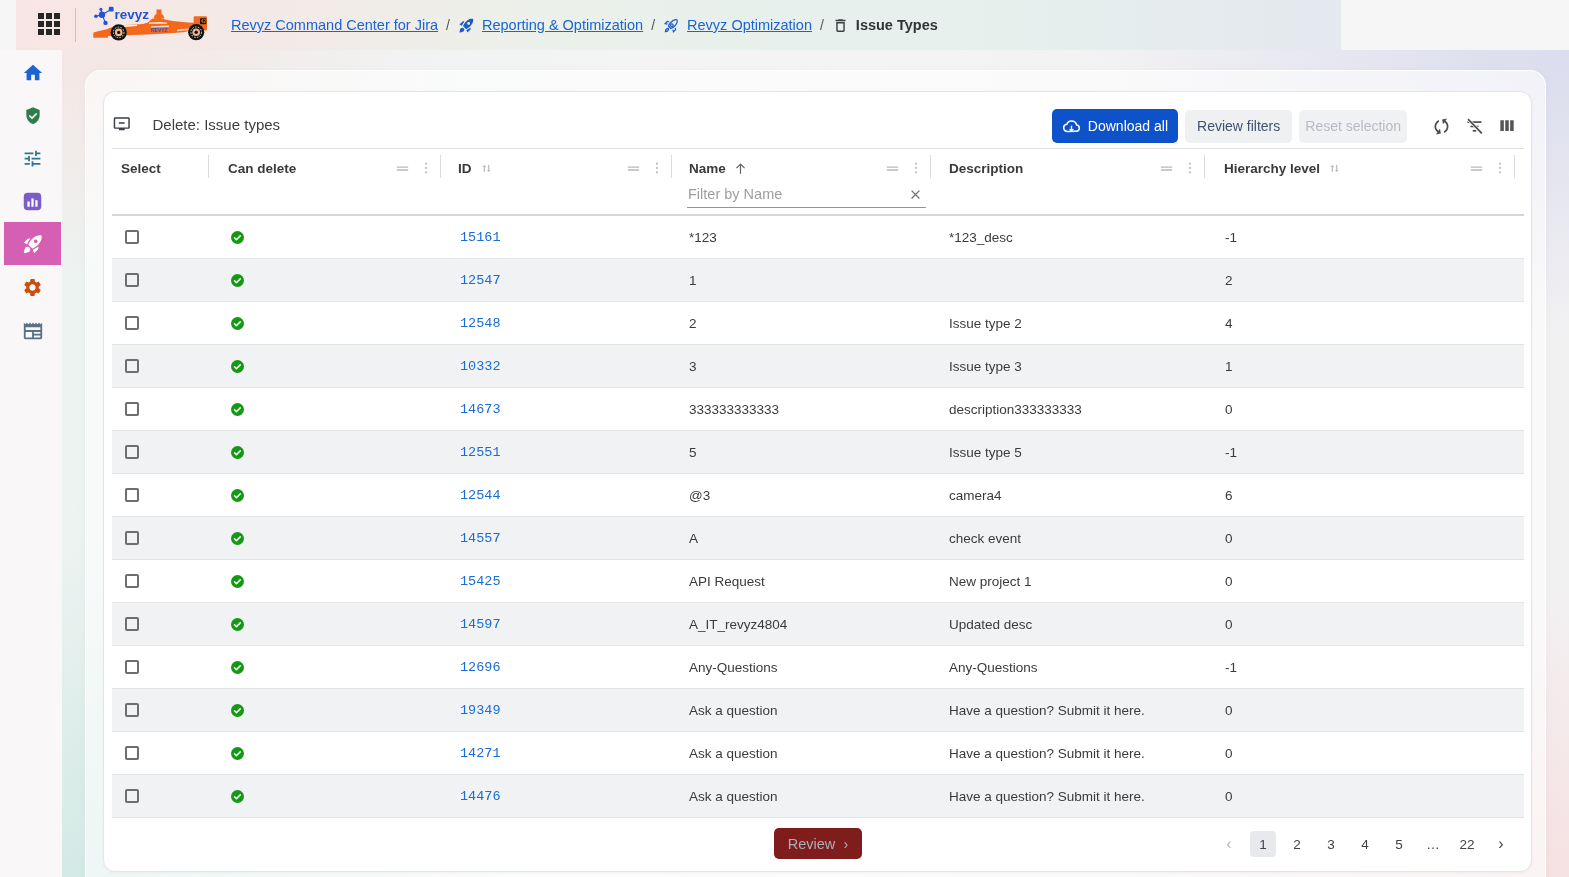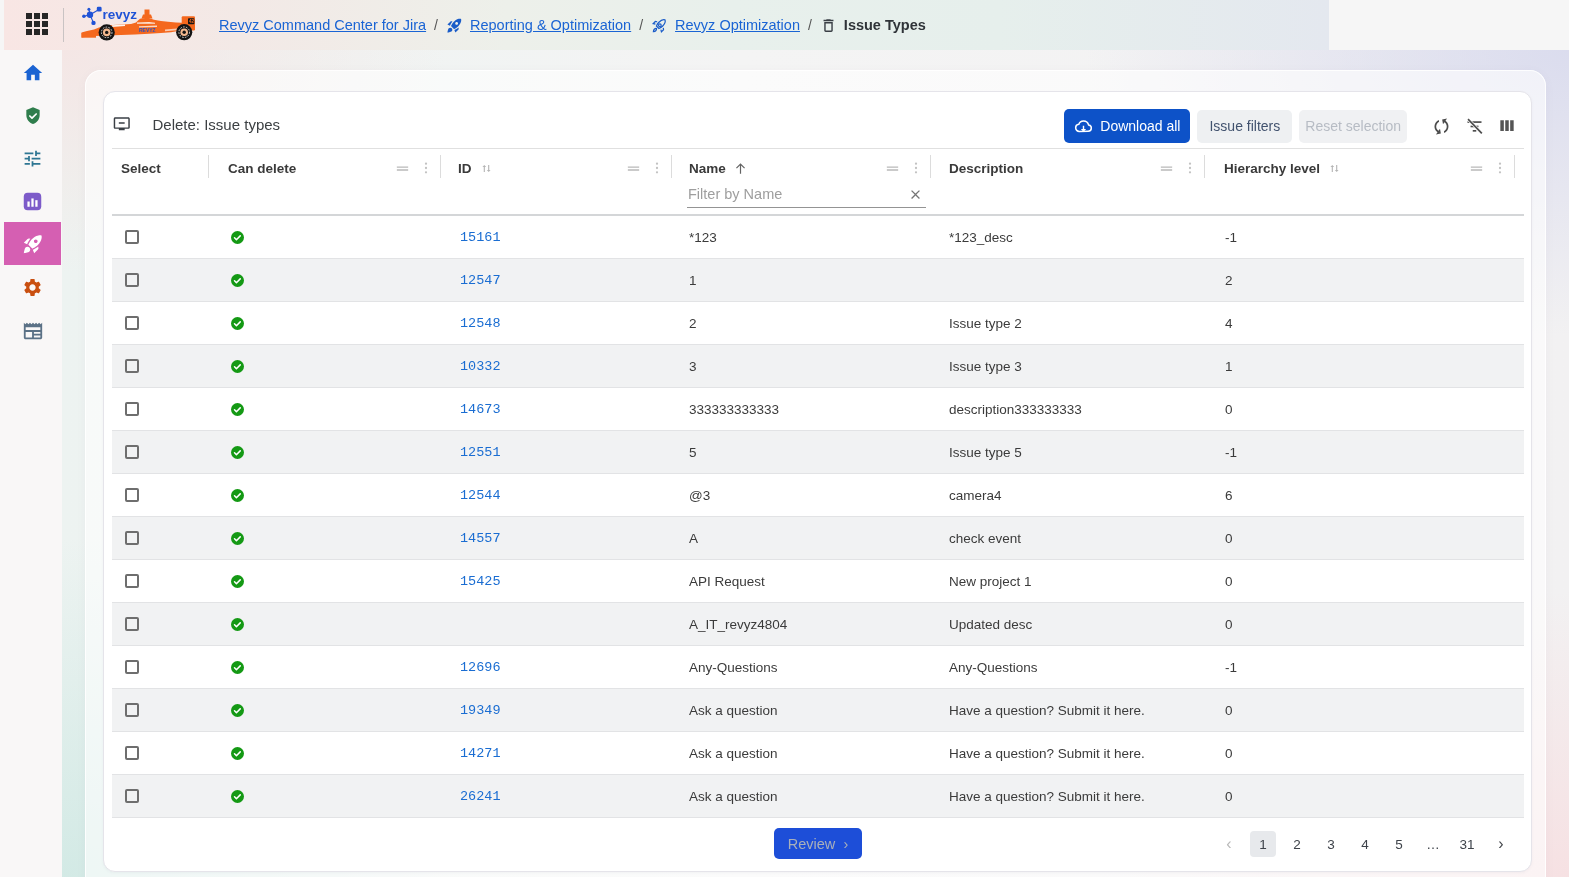--- a/index.html
+++ b/index.html
@@ -1,18 +1,18 @@
 <!DOCTYPE html>
 <html><head><meta charset="utf-8">
 <style>
 *{margin:0;padding:0;box-sizing:border-box;}
 html,body{width:1569px;height:877px;overflow:hidden;font-family:"Liberation Sans",sans-serif;}
 body{position:relative;background:#f6f6f6;}
 
-.tophdr{position:absolute;left:4px;top:0;width:1325px;height:50px;
+.tophdr{position:absolute;left:16px;top:0;width:1325px;height:50px;
  background:linear-gradient(90deg,#f8e6e4 0%,#f3e9e6 18%,#edf0ea 38%,#e8f0ec 55%,#e6efec 75%,#e4e8ef 100%);}
 .gridicon{position:absolute;left:22px;top:13px;width:22px;height:22px;}
 .gridicon div{position:absolute;width:6px;height:6px;background:#262626;}
 .hdrdiv{position:absolute;left:59px;top:8px;width:1px;height:34px;background:#c9c3c3;}
 .logo{position:absolute;left:77px;top:5px;}
 .crumbs{position:absolute;left:215px;top:0;height:50px;display:flex;align-items:center;font-size:14.5px;color:#333;}
 .crumbs a{color:#1a64d4;text-decoration:underline;}
 .crumbs .sep{color:#555;margin:0 8px;font-size:14px;}
 .crumbs svg{margin-right:7px;}
 .crumbs .last{font-weight:bold;color:#2f3338;}
@@ -65,21 +65,21 @@
 .c3{left:328px;width:231px;padding-left:20px;}
 .c4{left:559px;width:259px;padding-left:18px;}
 .c5{left:818px;width:274px;padding-left:19px;}
 .c6{left:1092px;width:310px;padding-left:21px;}
 .cb{width:14px;height:14px;border:2px solid #6e6e6e;border-radius:2px;background:transparent;}
 .gc{display:flex;}
 .idl{color:#1a6dd2;font-family:Liberation Mono, monospace;}
 
 .foot{position:absolute;left:8px;bottom:8px;width:1412px;height:48px;}
 .total{position:absolute;left:9px;top:21px;font-size:15px;font-weight:bold;color:#25282c;margin-top:42px;}
-.review{position:absolute;left:662px;top:13px;width:88px;height:31px;background:#1d4ed8;border-radius:5px;
+.review{position:absolute;left:662px;top:13px;width:88px;height:31px;background:#7f1d1d;border-radius:5px;
  color:#a9b0ba;font-size:14.5px;display:flex;align-items:center;justify-content:center;}
 .pager{position:absolute;right:6px;top:16px;display:flex;align-items:center;font-size:13.5px;color:#3e434a;}
 .pg{width:26px;height:26px;display:flex;align-items:center;justify-content:center;margin:0 4px;}
 .pg.sel{background:#e7e9ec;border-radius:4px;}
 .pg.arrow{color:#b9b9b9;font-size:16px;}
 .pg.arrow.on{color:#44474c;}
 </style></head>
 <body>
 <div class="mainbg"></div>
 <div class="container"></div>
@@ -201,21 +201,21 @@
           <path d="M21 3H3c-1.1 0-2 .9-2 2v12c0 1.1.9 2 2 2h5v2h8v-2h5c1.1 0 2-.9 2-2V5c0-1.1-.9-2-2-2zm0 14H3V5h18v12zm-5-7v2H8v-2h8z"></path>
         </svg>
       </span>
       <span class="ttext">Delete: Issue types</span>
   </div>
   <div class="topbtns">
     <div class="btn blue"><svg width="19" height="19" viewBox="0 0 24 24">
           <path fill="none" stroke="#fff" stroke-width="1.9" d="M6.6 18.2c-2.5 0-4.5-2-4.5-4.5 0-2.3 1.7-4.2 4-4.5C6.9 6.6 9.2 5 12 5c3.1 0 5.7 2.1 6.4 5 2 .2 3.5 1.8 3.5 3.9 0 2.2-1.8 4-4 4z"></path>
           <path fill="#fff" d="M12.9 11h-1.8v4.2h-2.4l3.3 3.8 3.3-3.8h-2.4z"></path>
         </svg> Download all</div>
-    <div class="btn gray">Issue filters</div>
+    <div class="btn gray">Review filters</div>
     <div class="btn dis">Reset selection</div>
     <div class="iconbtn first">
         <svg width="21" height="21" viewBox="0 0 24 24" fill="#4d4d4d" style="transform:rotate(35deg)">
           <path d="M12 4V1L8 5l4 4V6c3.31 0 6 2.69 6 6 0 1.01-.25 1.97-.7 2.8l1.46 1.46C19.54 15.03 20 13.57 20 12c0-4.42-3.58-8-8-8zm0 14c-3.31 0-6-2.69-6-6 0-1.01.25-1.97.7-2.8L5.24 7.74C4.46 8.97 4 10.43 4 12c0 4.42 3.58 8 8 8v3l4-4-4-4v3z"></path>
         </svg>
       </div>
     <div class="iconbtn">
         <svg width="21" height="21" viewBox="0 0 24 24" fill="#4d4d4d">
           <rect x="4" y="6" width="16" height="1.9"></rect>
           <rect x="7.5" y="11" width="9" height="1.9"></rect>
@@ -476,20 +476,23 @@
           <span class="cb"></span>
         </div>
 <div class="c c2">
           <span class="gc">
             <svg viewBox="0 0 24 24" width="13" height="13">
               <circle cx="12" cy="12" r="12" fill="#149914"></circle>
               <path d="M6.5 12.5l3.5 3.5 7-7" stroke="#fff" stroke-width="2.8" fill="none" stroke-linecap="round" stroke-linejoin="round"></path>
             </svg>
           </span>
         </div>
+<div class="c c3">
+          <a class="idl">14597</a>
+        </div>
 <div class="c c4">A_IT_revyz4804</div>
 <div class="c c5">Updated desc</div>
 <div class="c c6">0</div>
 </div>
 <div class="trow odd">
 <div class="c c1">
           <span class="cb"></span>
         </div>
 <div class="c c2">
           <span class="gc">
@@ -550,36 +553,36 @@
         </div>
 <div class="c c2">
           <span class="gc">
             <svg viewBox="0 0 24 24" width="13" height="13">
               <circle cx="12" cy="12" r="12" fill="#149914"></circle>
               <path d="M6.5 12.5l3.5 3.5 7-7" stroke="#fff" stroke-width="2.8" fill="none" stroke-linecap="round" stroke-linejoin="round"></path>
             </svg>
           </span>
         </div>
 <div class="c c3">
-          <a class="idl">26241</a>
+          <a class="idl">14476</a>
         </div>
 <div class="c c4">Ask a question</div>
 <div class="c c5">Have a question? Submit it here.</div>
 <div class="c c6">0</div>
 </div>
 
   </div>
   <div class="foot">
     <div class="total">Total selected: 0</div>
     <div class="review">Review&nbsp;&nbsp;›</div>
     <div class="pager">
       <div class="pg arrow">‹</div>
       <div class="pg sel">1</div>
         <div class="pg">2</div>
         <div class="pg">3</div>
         <div class="pg">4</div>
         <div class="pg">5</div>
       <div class="pg">…</div>
-        <div class="pg">31</div>
+        <div class="pg">22</div>
       <div class="pg arrow on">›</div>
     </div>
   </div>
 </div>
 
 </body></html>

